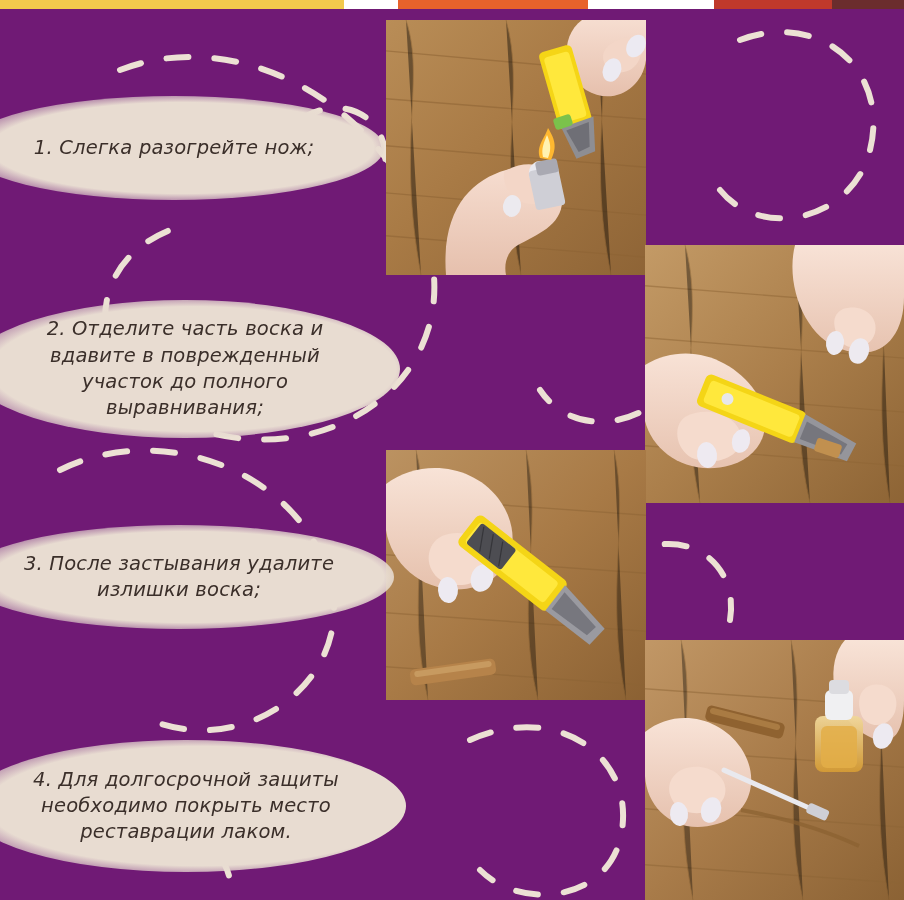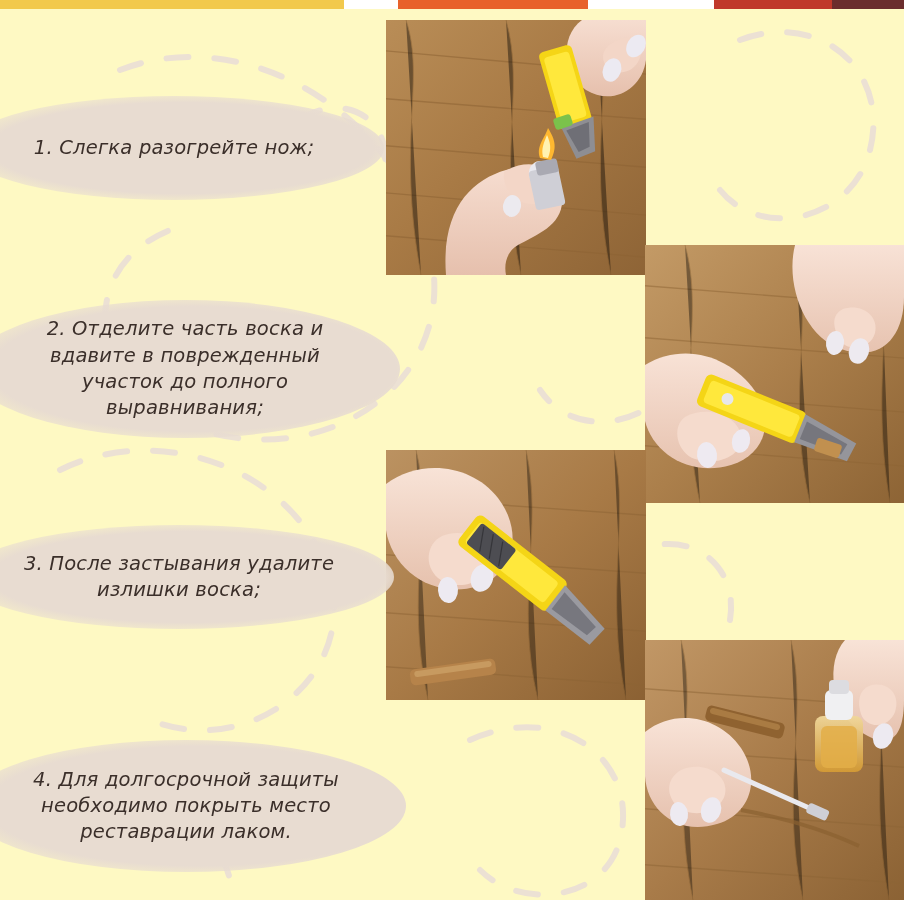--- a/index.html
+++ b/index.html
@@ -7,21 +7,21 @@
     padding: 0;
     background: #ffffff;
   }
   body {
     font-family: "DejaVu Sans", sans-serif;
   }
   .page {
     position: relative;
     width: 904px;
     height: 900px;
-    background: #fef9c3;
+    background: #701a75;
     overflow: hidden;
   }
 
   
   .topbar {
     position: absolute;
     top: 0; left: 0;
     width: 904px;
     height: 9px;
     display: flex;

